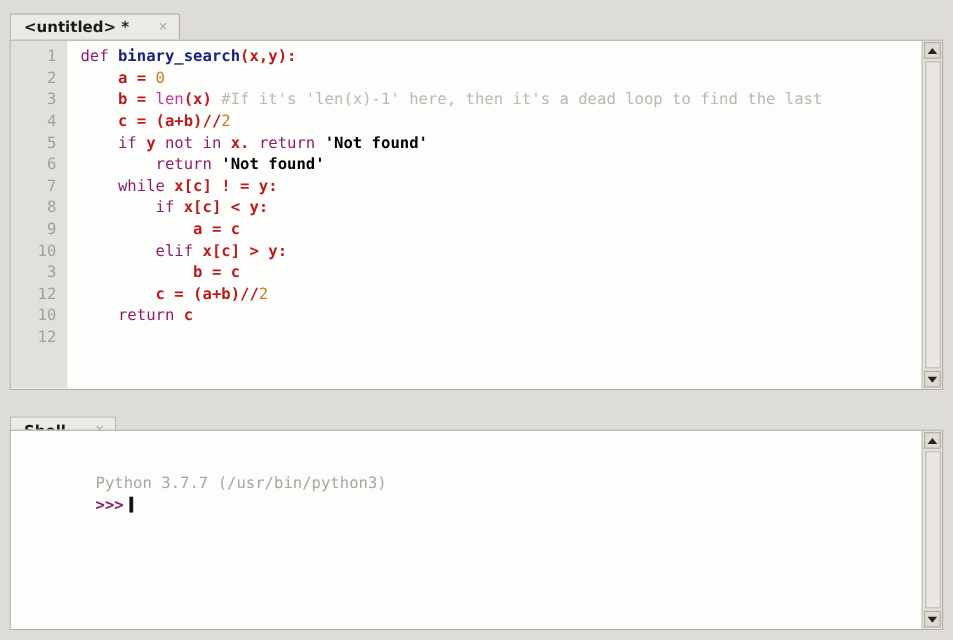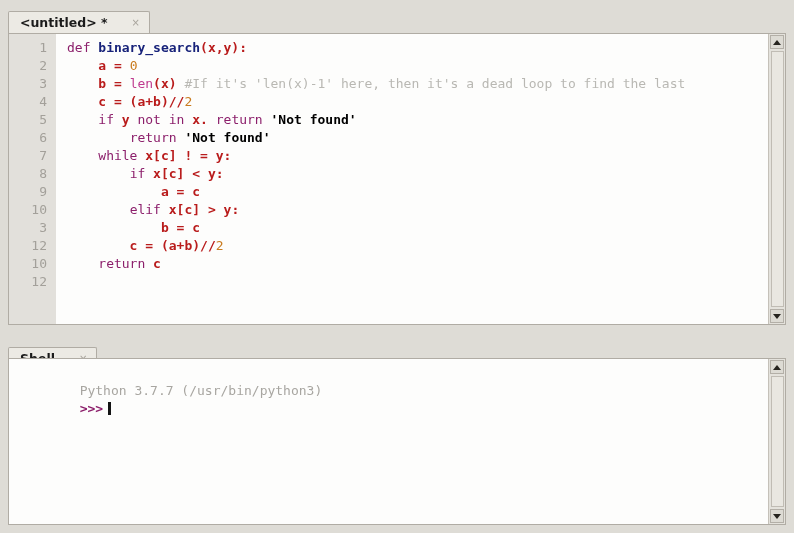--- a/index.html
+++ b/index.html
@@ -110,21 +110,21 @@
   .str { color: #000000; font-weight: bold; }
   .com { color: #b9b8b3; }
   .pl  { color: #b91c1c; font-weight: bold; }
 
   
   #shell-panel { left: 8px; top: 358px; width: 778px; height: 167px; }
   .shell-area {
     position: absolute;
     left: 0; top: 0; right: 17px; bottom: 0;
     background: #fdfdfc;
-    padding: 5px 0 0 8px;
+    padding: 18px 0 0 8px;
     box-sizing: border-box;
     overflow: hidden;
   }
   .shell-line {
     font-family: "DejaVu Sans Mono", monospace;
     font-size: 13px;
     line-height: 18px;
     white-space: pre;
     height: 18px;
   }

